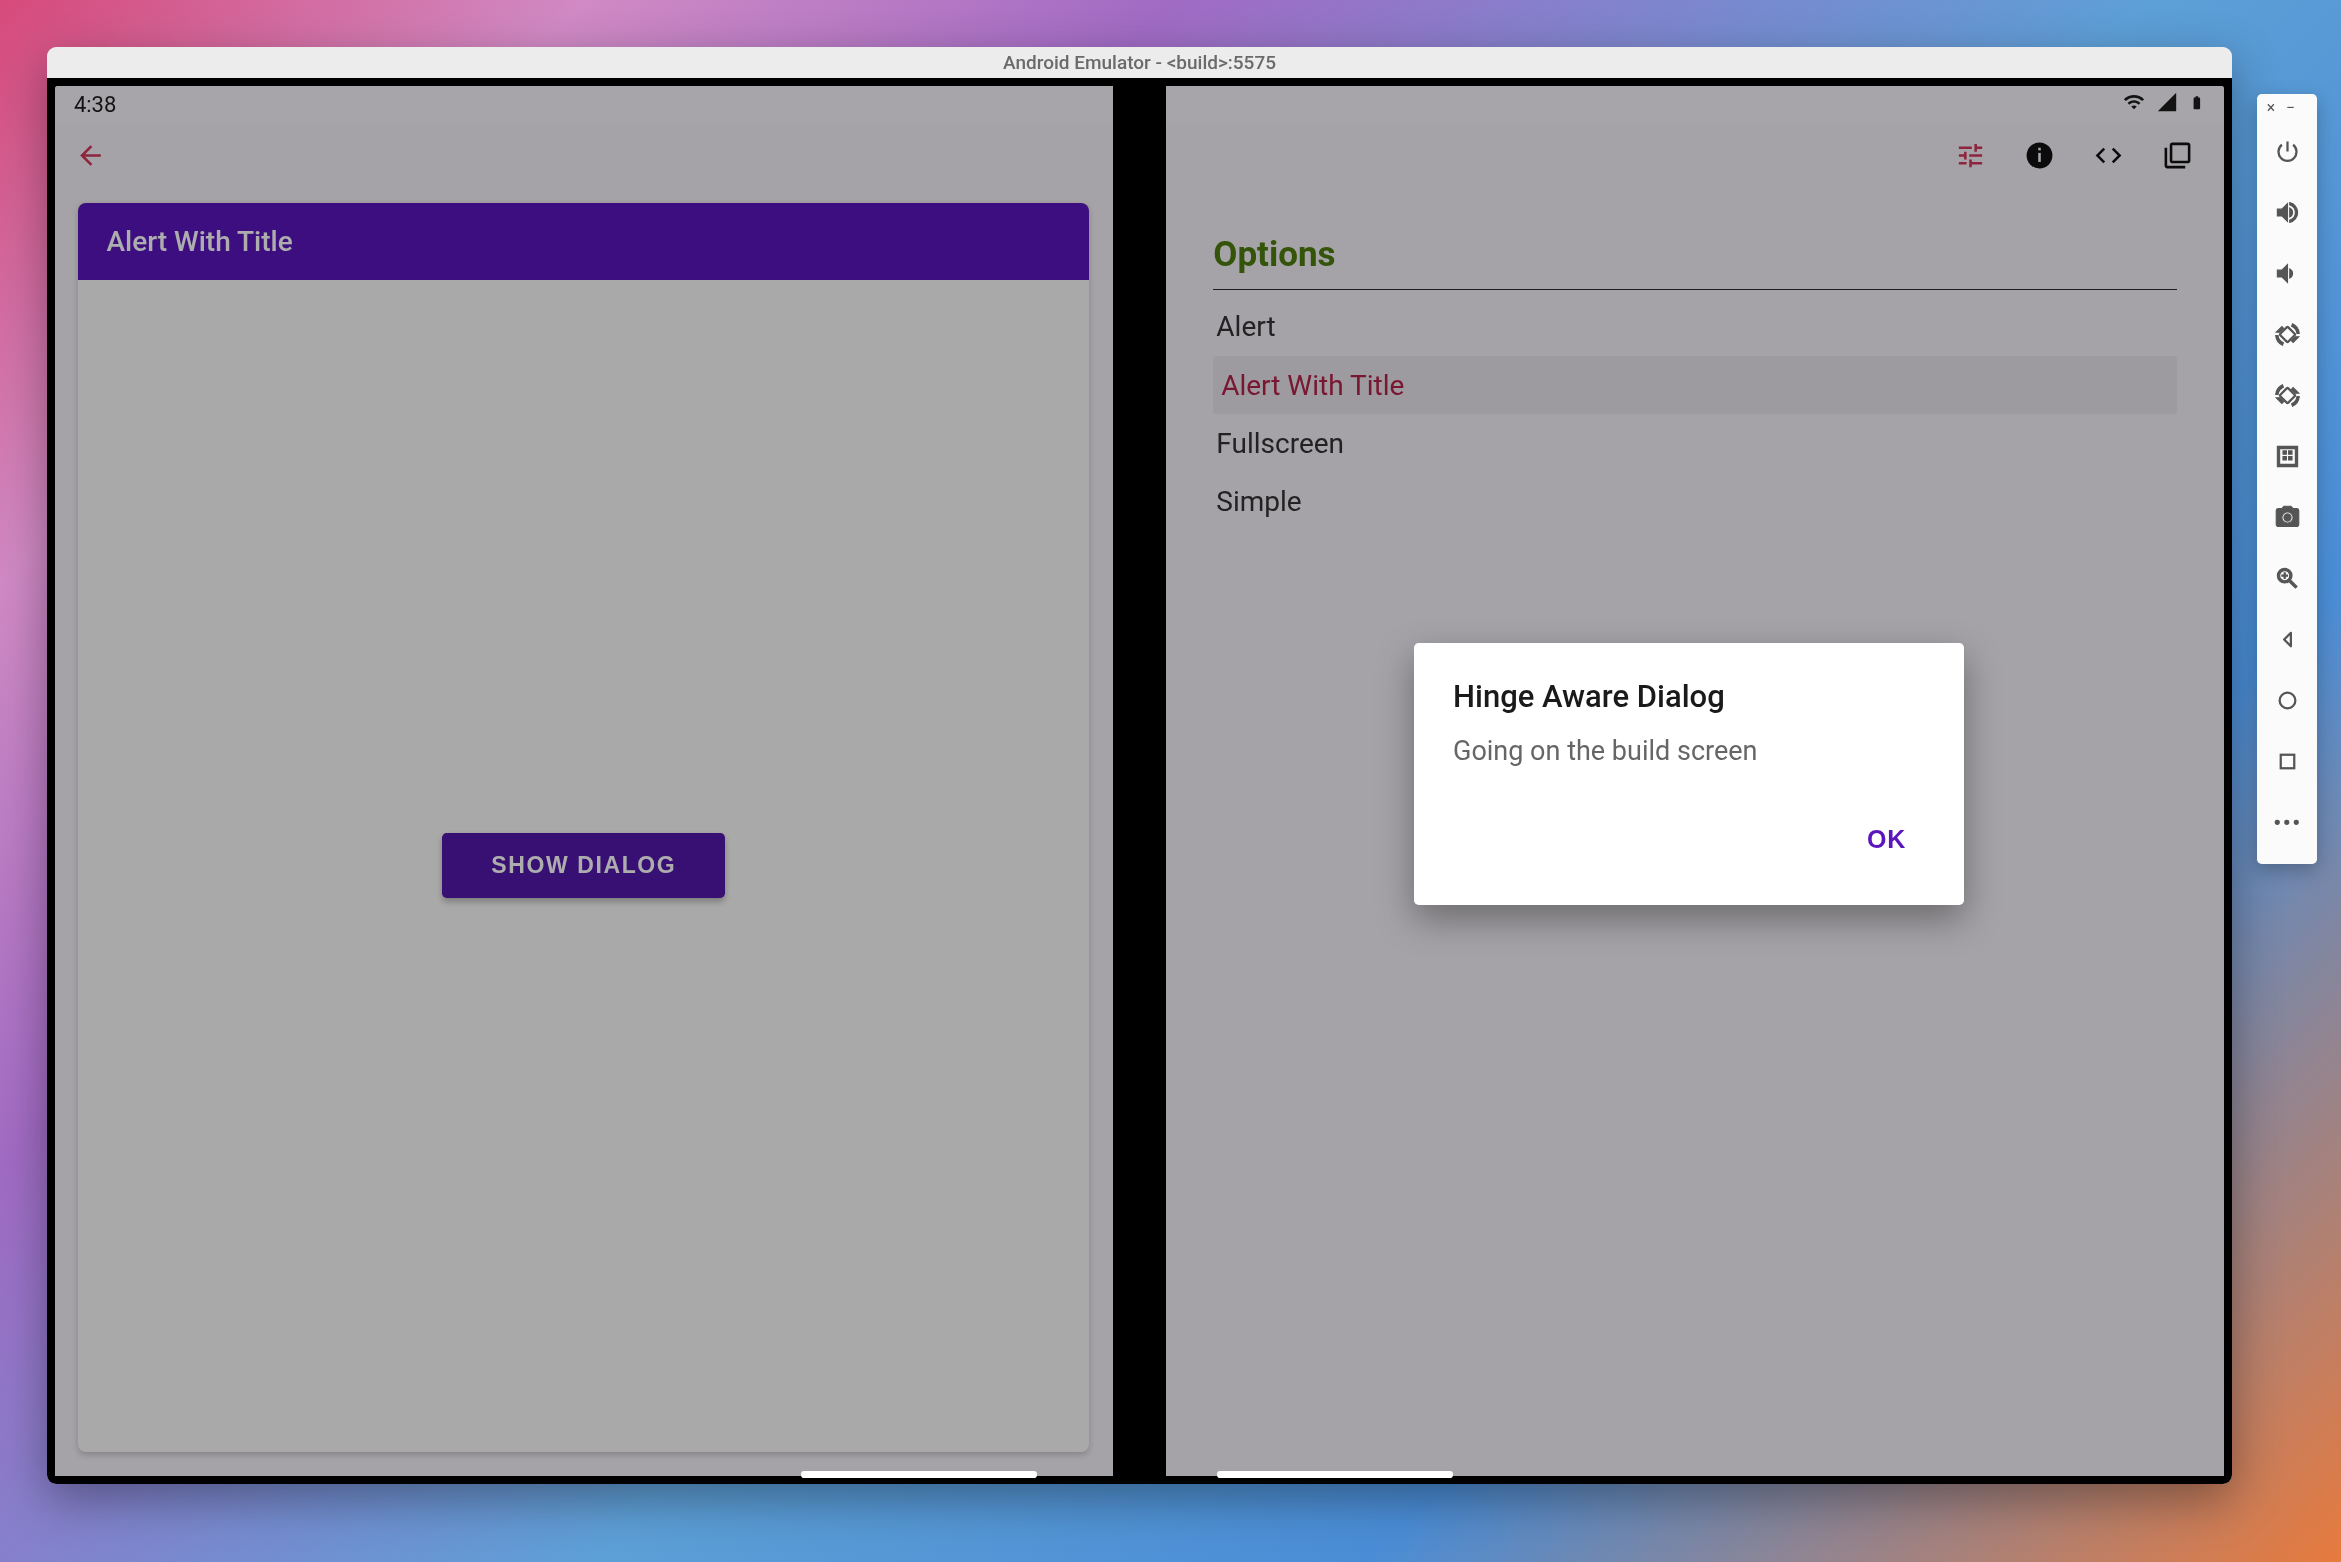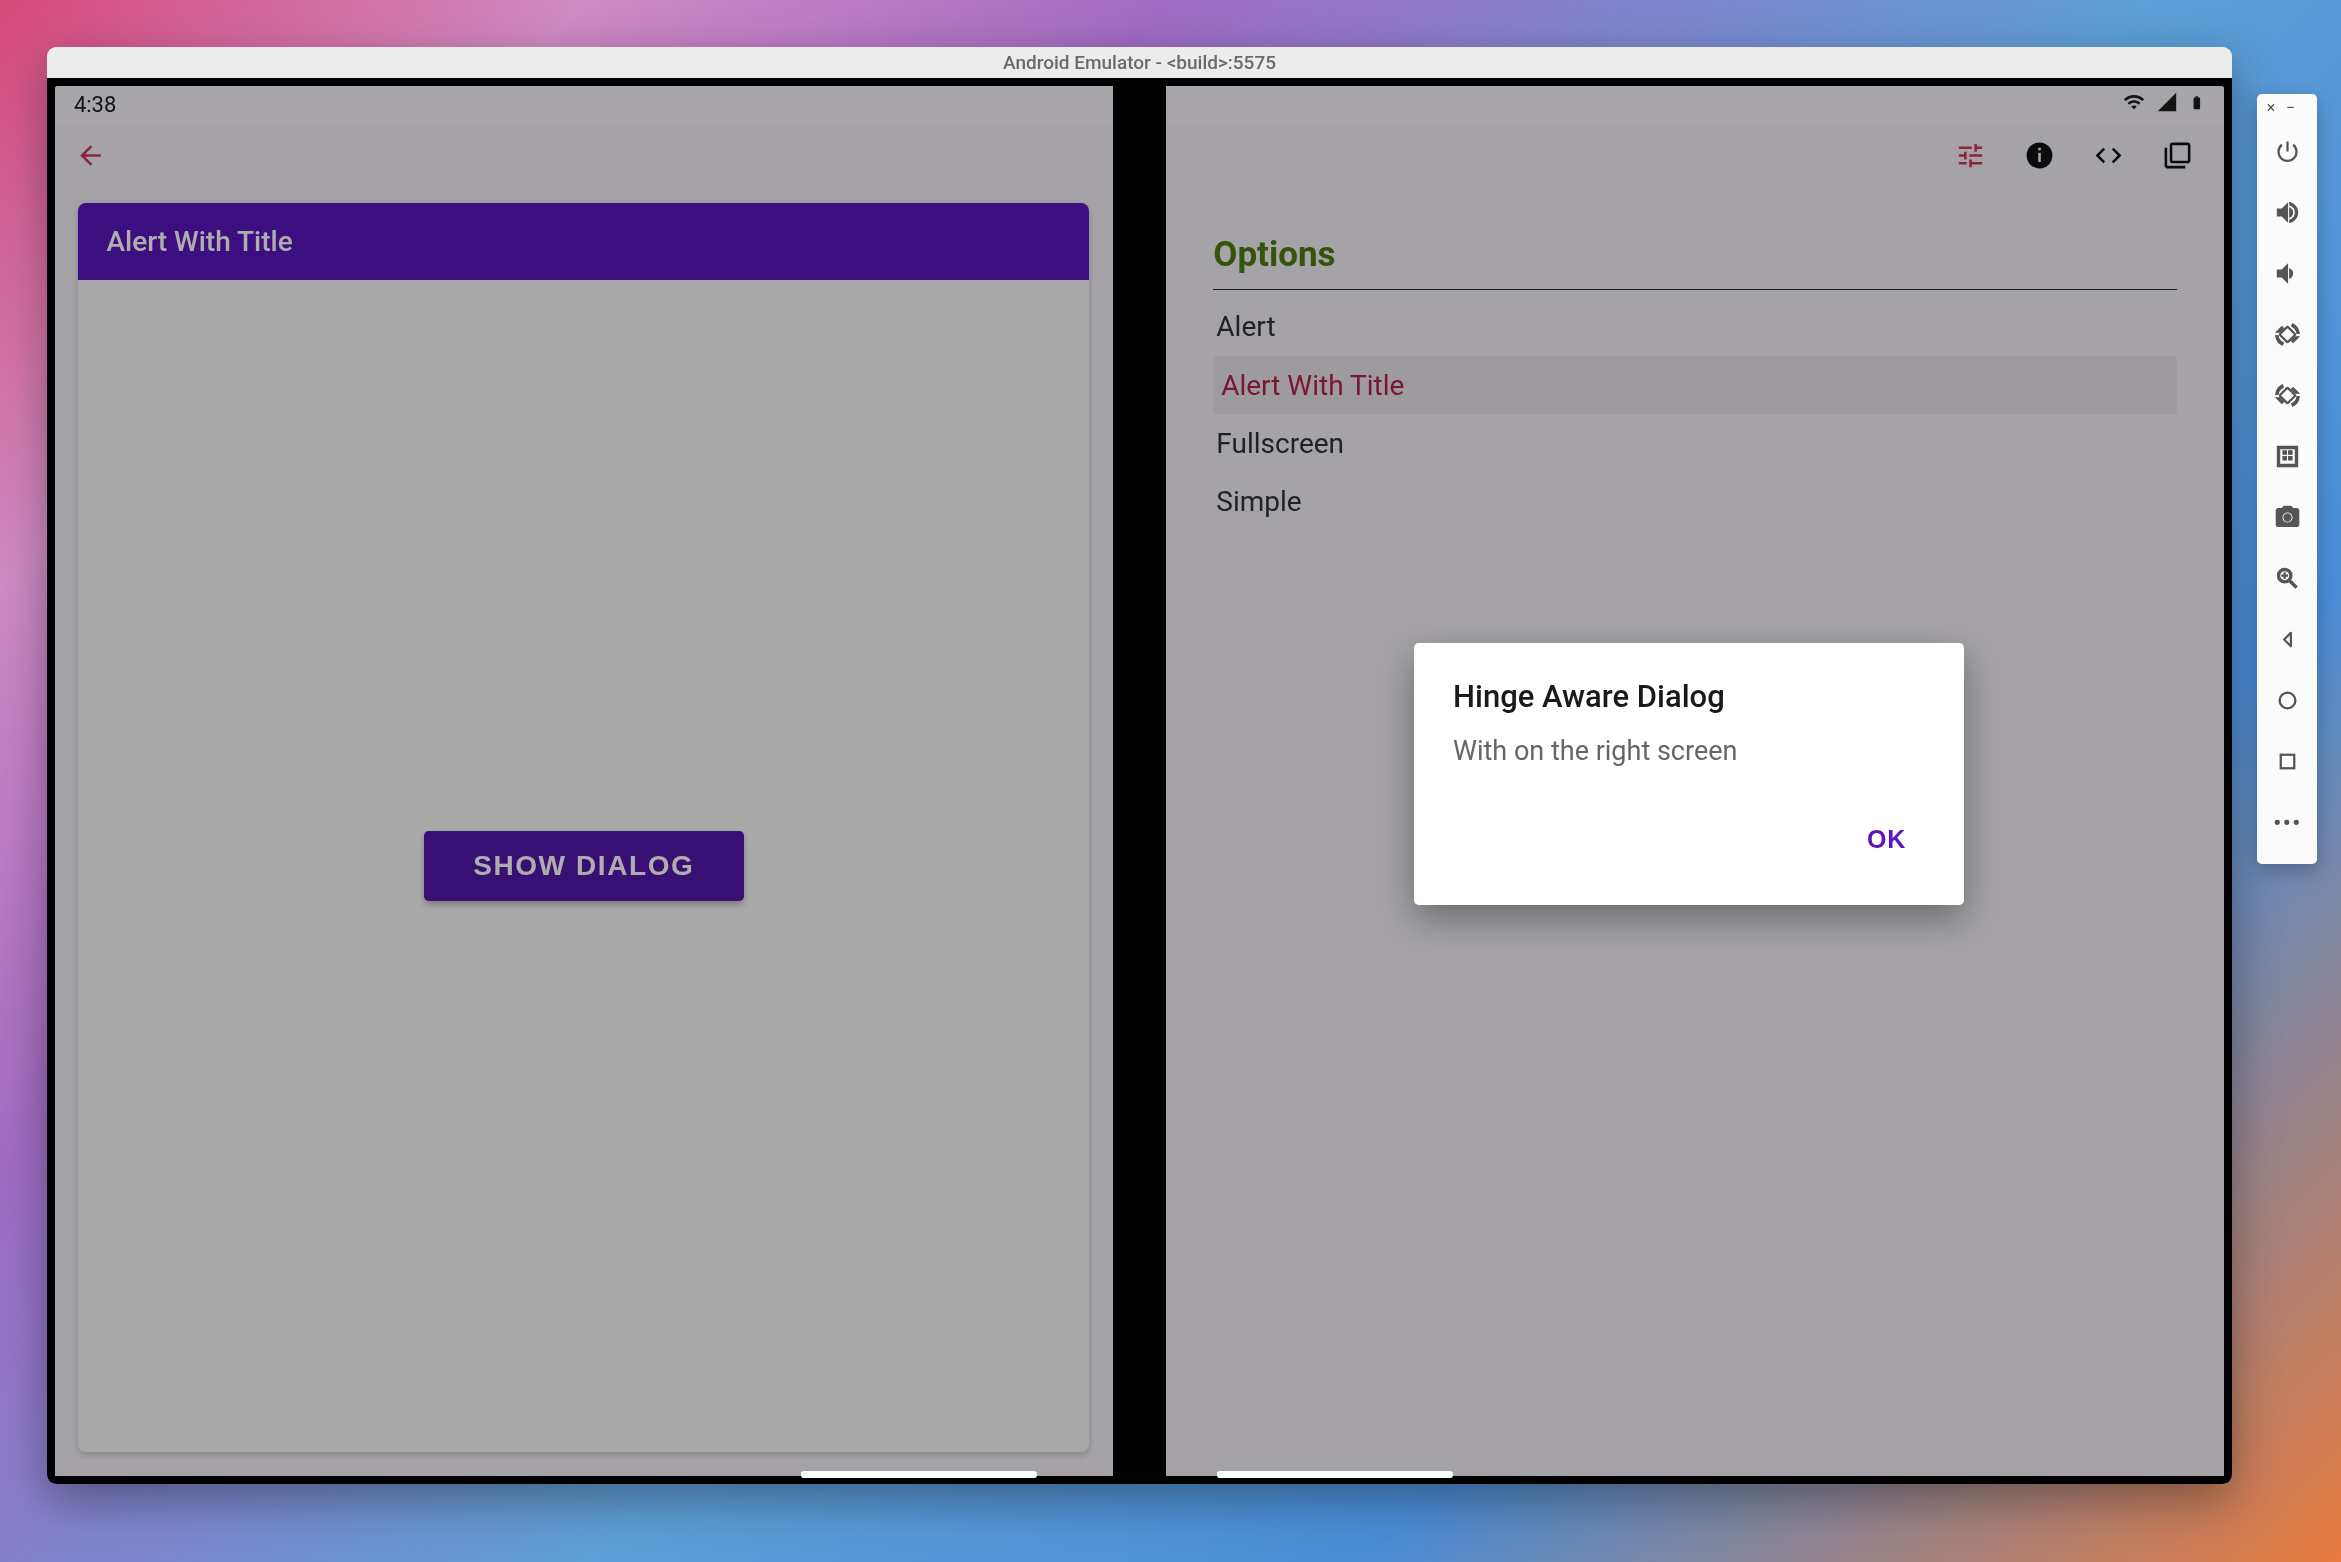--- a/index.html
+++ b/index.html
@@ -122,21 +122,21 @@
     flex:1;
     display:flex;
     align-items:center;
     justify-content:center;
   }
   .show-btn {
     background: #5318ab;
     color: #fff;
     border:none;
     padding: 19px 49px;
-    font-size: 28px;
+    font-size: 23px;
     font-weight: 600;
     letter-spacing: 1.6px;
     border-radius: 4.7px;
     box-shadow: 0 3.1px 6.3px rgba(0,0,0,0.25);
     cursor:pointer;
   }
   .options-area {
     padding: 47px 47px 0 47px;
   }
   .options-title {
@@ -328,21 +328,21 @@
             <div class="option-item">Simple</div>
           </div>
         </div>
 
       </div>
 
       <div class="scrim"></div>
 
       <div class="dialog">
         <div class="dialog-title">Hinge Aware Dialog</div>
-        <div class="dialog-body">With on the right screen</div>
+        <div class="dialog-body">Going on the build screen</div>
         <div class="dialog-actions">
           <button class="dialog-ok">OK</button>
         </div>
       </div>
 
       <div class="gesture-bar gbar-left"></div>
       <div class="gesture-bar gbar-right"></div>
     </div>
   </div>
 

